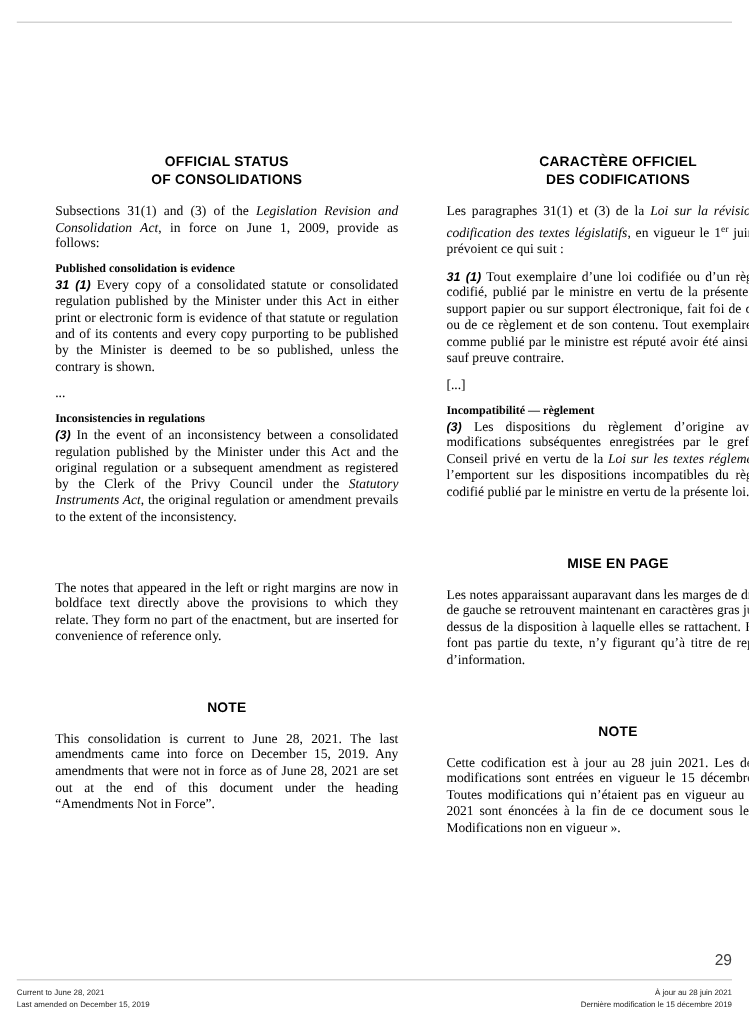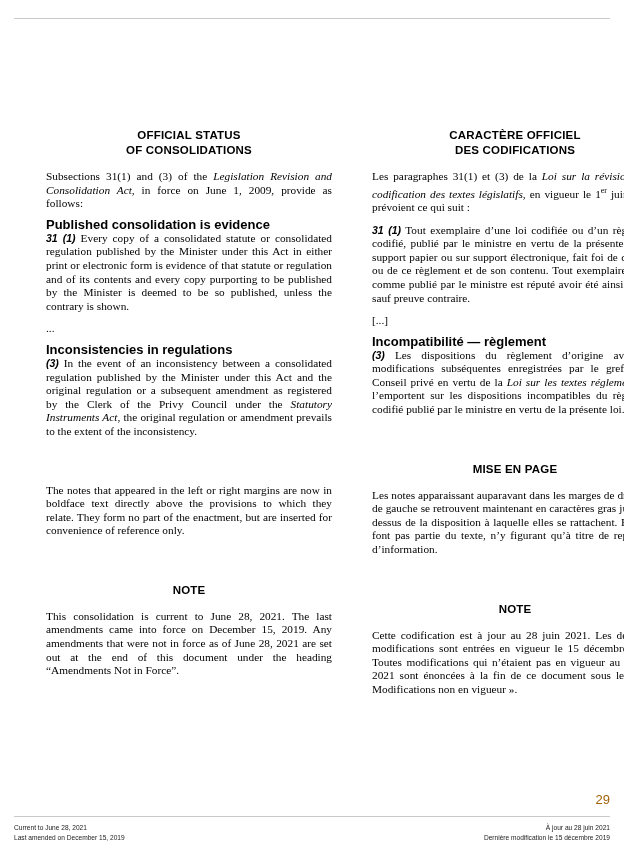--- a/index.html
+++ b/index.html
@@ -53,23 +53,23 @@
   }
   .sec-title .l2 { display: block; }
   .para {
     font-size: 11.3px;
     line-height: 13.6px;
     text-align: justify;
     margin: 0 0 9px 0;
     hyphens: auto;
   }
   .marginal {
-    font-family: Liberation Sans, sans-serif;
+    font-family: Liberation Serif, serif;
     font-weight: bold;
-    font-size: 13px;
+    font-size: 10px;
     line-height: 10px;
     margin: 0 0 2px 0;
   }
   .lead {
     font-family: "Liberation Sans", sans-serif;
     font-weight: bold;
     font-size: 10.5px;
     font-style: italic;
   }
   em { font-style: italic; }
@@ -87,21 +87,21 @@
     right: 14px;
     height: 1px;
     background: #c9c9c9;
   }
   .page-number {
     position: absolute;
     bottom: 42px;
     right: 14px;
     font-family: "Liberation Sans", sans-serif;
     font-size: 13px;
-    color: #a16207;
+    color: #404040;
   }
   .footer {
     position: absolute;
     bottom: 6px;
     left: 14px;
     right: 14px;
     font-family: "Liberation Sans", sans-serif;
     font-size: 6.6px;
     color: #222;
   }

